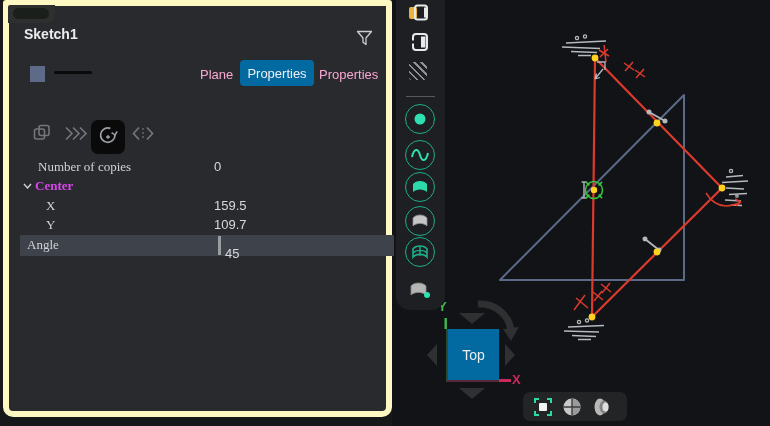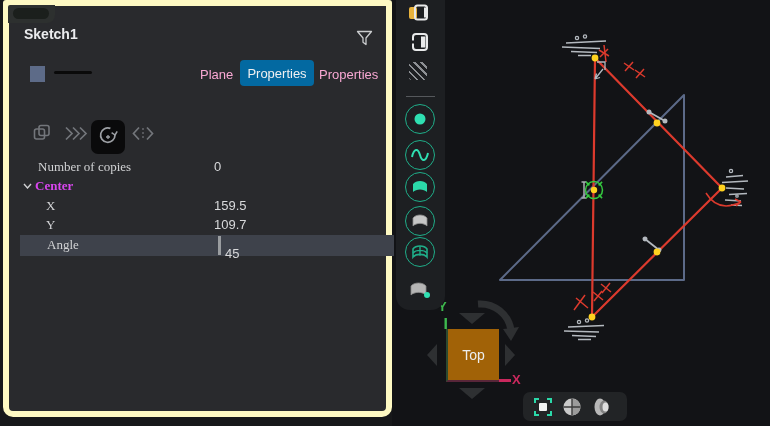--- a/index.html
+++ b/index.html
@@ -5,21 +5,21 @@
   html,body{margin:0;padding:0;background:#17181a;width:770px;height:426px;overflow:hidden;
     font-family:"Liberation Sans",sans-serif;-webkit-font-smoothing:antialiased;}
   .abs{position:absolute;}
   #page{position:relative;width:770px;height:426px;background:#17181a;}
 
   
   #viewport{left:392px;top:0;width:378px;height:426px;background:#121316;}
   #sketch-svg{left:0;top:0;width:770px;height:426px;}
 
   
-  #gizmo-face{left:446px;top:329px;width:53px;height:53px;background:#a16207;
+  #gizmo-face{left:446px;top:329px;width:53px;height:53px;background:#0369a1;
     border-left:2px solid #2c4a30;border-bottom:2px solid #582639;box-sizing:border-box;
     display:flex;align-items:center;justify-content:center;color:#ecedee;font-size:14px;}
   #axis-y{left:438px;top:299px;color:#3eb94e;font-size:13px;font-weight:bold;}
   #axis-x{left:512px;top:372px;color:#c9285d;font-size:13px;font-weight:bold;}
 
   
   #view-bar{left:523px;top:392px;width:104px;height:29px;background:#222426;border-radius:7px;
     display:flex;align-items:center;gap:7px;padding-left:9px;box-sizing:border-box;}
   #view-bar svg{display:block;}
 
@@ -266,18 +266,18 @@
     </svg>
     <span class="row-label bold" style="left:26px;top:172px">Center</span>
 
     <span class="row-label" style="left:37px;top:192px">X</span>
     <span class="row-value" style="top:192px">159.5</span>
 
     <span class="row-label" style="left:37px;top:211px">Y</span>
     <span class="row-value" style="top:211px">109.7</span>
 
     <div id="angle-hl" class="abs"></div>
-    <span class="row-label" style="left:38px;top:231px">Angle</span>
+    <span class="row-label" style="left:18px;top:231px">Angle</span>
     <div id="angle-cursor" class="abs"></div>
     <span class="row-value" style="left:216px;top:240px">45</span>
   </div>
 
 </div>
 
 </body></html>

